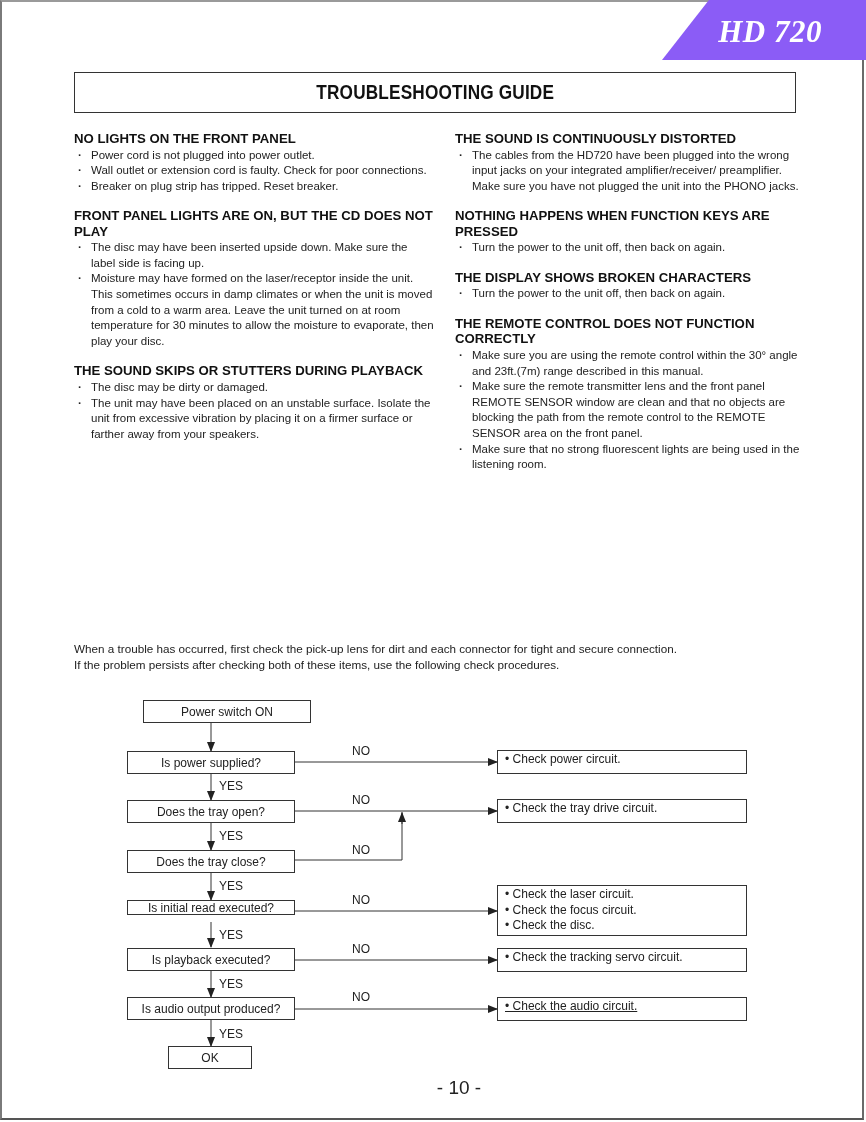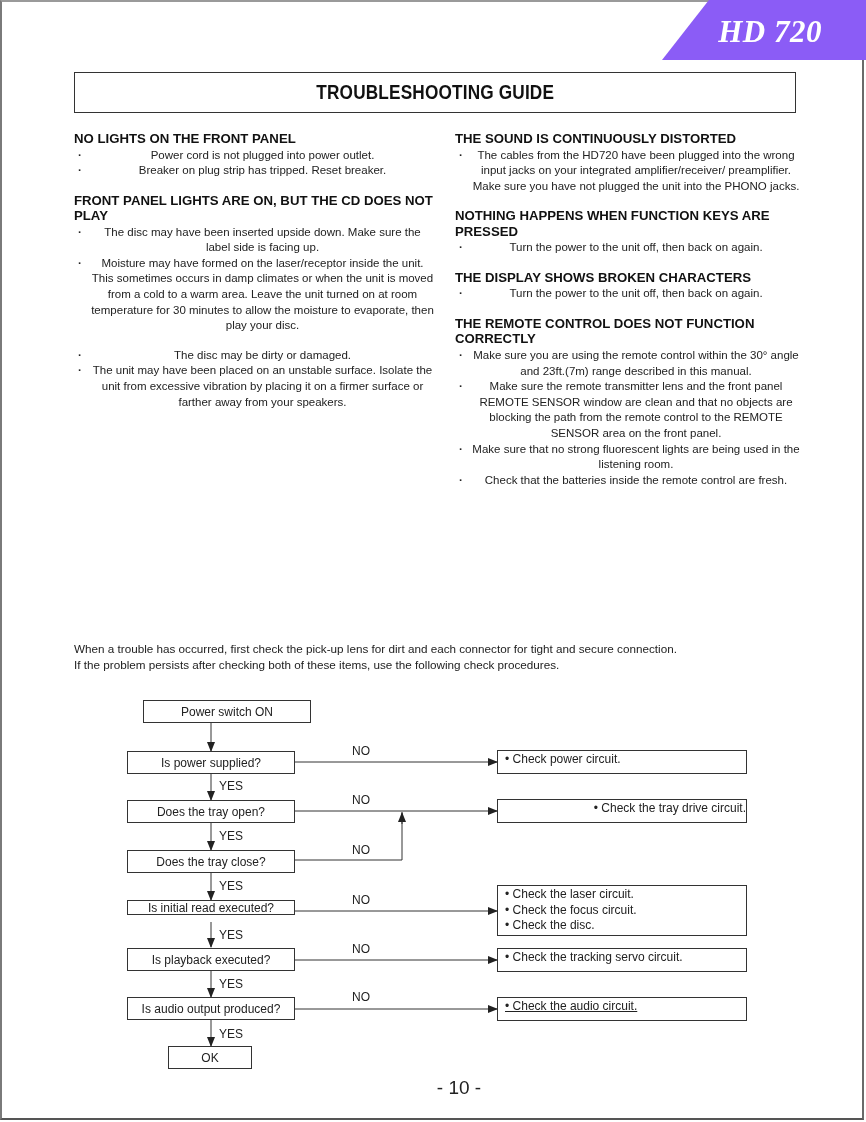--- a/index.html
+++ b/index.html
@@ -8,21 +8,21 @@
   .model-banner { position:absolute; left:662px; top:0; width:204px; height:60px; background:#8b5cf6; clip-path:polygon(23% 0, 100% 0, 100% 100%, 0 100%); }
   .model-text { position:absolute; right:44px; top:14px; color:#fff; font-family:"Liberation Serif", serif; font-style:italic; font-weight:bold; font-size:31px; letter-spacing:0.5px; }
   .title-box { position:absolute; left:74px; top:72px; width:722px; height:41px; border:1px solid #333; box-sizing:border-box; display:flex; align-items:center; justify-content:center; }
   .title-text { font-weight:bold; font-size:20px; transform:scaleX(0.86); letter-spacing:0.2px; color:#111; }
   .col { position:absolute; top:131px; }
   .col-left { left:74px; width:360px; }
   .col-right { left:455px; width:345px; }
   .section { margin:0 0 14px 0; }
   .section h3 { margin:0; font-size:13.2px; font-weight:bold; line-height:15.5px; color:#111; }
   .section ul { list-style:none; margin:1px 0 0 0; padding:0; }
-  .section li { position:relative; padding-left:17px; font-size:11.5px; line-height:15.6px; color:#222;text-align:center; }
+  .section li { position:relative; padding-left:17px; font-size:11.5px; line-height:15.6px; color:#222; }
   .section li::before { content:"\00B7"; position:absolute; left:4px; top:0; font-weight:bold; }
   .intro { position:absolute; left:74px; top:641px; font-size:11.7px; line-height:16px; color:#222; transform-origin:left top; }
   .fc-box { position:absolute; border:1px solid #333; box-sizing:border-box; display:flex; align-items:center; justify-content:center; font-size:12px; color:#222; background:#fff; }
   .fc-result { position:absolute; border:1px solid #333; box-sizing:border-box; font-size:12px; color:#222; padding:1px 0 0 7px; background:#fff; }
   .fc-result div { line-height:15.5px; }
   .fc-label { position:absolute; font-size:12px; color:#222; }
   svg.flow { position:absolute; left:0; top:0; }
   .page-num { position:absolute; left:0; width:866px; top:1077px; text-align:center; font-size:19px; color:#222;padding-left:26px; }
 </style>
 </head>
@@ -36,31 +36,33 @@
 
 <div class="title-box">
   <span class="title-text">TROUBLESHOOTING GUIDE</span>
 </div>
 
 <div class="col col-left">
   <div class="section">
     <h3>NO LIGHTS ON THE FRONT PANEL</h3>
     <ul>
       <li>Power cord is not plugged into power outlet.</li>
+      <li>Wall outlet or extension cord is faulty. Check for poor connections.</li>
       <li>Breaker on plug strip has tripped. Reset breaker.</li>
     </ul>
   </div>
   <div class="section">
     <h3>FRONT PANEL LIGHTS ARE ON, BUT THE CD DOES NOT PLAY</h3>
     <ul>
       <li>The disc may have been inserted upside down. Make sure the label side is facing up.</li>
       <li>Moisture may have formed on the laser/receptor inside the unit. This sometimes occurs in damp climates or when the unit is moved from a cold to a warm area. Leave the unit turned on at room temperature for 30 minutes to allow the moisture to evaporate, then play your disc.</li>
     </ul>
   </div>
   <div class="section">
+    <h3>THE SOUND SKIPS OR STUTTERS DURING PLAYBACK</h3>
     <ul>
       <li>The disc may be dirty or damaged.</li>
       <li>The unit may have been placed on an unstable surface. Isolate the unit from excessive vibration by placing it on a firmer surface or farther away from your speakers.</li>
     </ul>
   </div>
 </div>
 
 <div class="col col-right">
   <div class="section">
     <h3>THE SOUND IS CONTINUOUSLY DISTORTED</h3>
@@ -79,21 +81,20 @@
     <ul>
       <li>Turn the power to the unit off, then back on again.</li>
     </ul>
   </div>
   <div class="section">
     <h3>THE REMOTE CONTROL DOES NOT FUNCTION CORRECTLY</h3>
     <ul>
       <li>Make sure you are using the remote control within the 30° angle and 23ft.(7m) range described in this manual.</li>
       <li>Make sure the remote transmitter lens and the front panel REMOTE SENSOR window are clean and that no objects are blocking the path from the remote control to the REMOTE SENSOR area on the front panel.</li>
       <li>Make sure that no strong fluorescent lights are being used in the listening room.</li>
-      <li>Check that the batteries inside the remote control are fresh.</li>
     </ul>
   </div>
 </div>
 
 <div class="intro">
   <div>When a trouble has occurred, first check the pick-up lens for dirt and each connector for tight and secure connection.</div>
   <div>If the problem persists after checking both of these items, use the following check procedures.</div>
 </div>
 
 <svg class="flow" width="866" height="1122">
@@ -157,21 +158,21 @@
 <span class="fc-label" style="left:352px;top:744px;">NO</span>
 <span class="fc-label" style="left:352px;top:793px;">NO</span>
 <span class="fc-label" style="left:352px;top:843px;">NO</span>
 <span class="fc-label" style="left:352px;top:893px;">NO</span>
 <span class="fc-label" style="left:352px;top:942px;">NO</span>
 <span class="fc-label" style="left:352px;top:990px;">NO</span>
 
 <div class="fc-result" style="left:497px;top:750px;width:250px;height:24px;">
   <div>• Check power circuit.</div>
 </div>
-<div class="fc-result" style="left:497px;top:799px;width:250px;height:24px;text-align:right;">
+<div class="fc-result" style="left:497px;top:799px;width:250px;height:24px;">
   <div>• Check the tray drive circuit.</div>
 </div>
 <div class="fc-result" style="left:497px;top:885px;width:250px;height:51px;">
   <div>• Check the laser circuit.</div>
   <div>• Check the focus circuit.</div>
   <div>• Check the disc.</div>
 </div>
 <div class="fc-result" style="left:497px;top:948px;width:250px;height:24px;">
   <div>• Check the tracking servo circuit.</div>
 </div>

